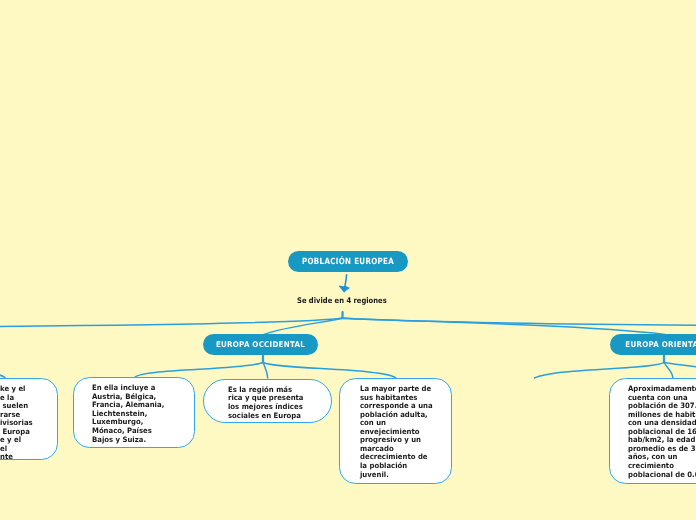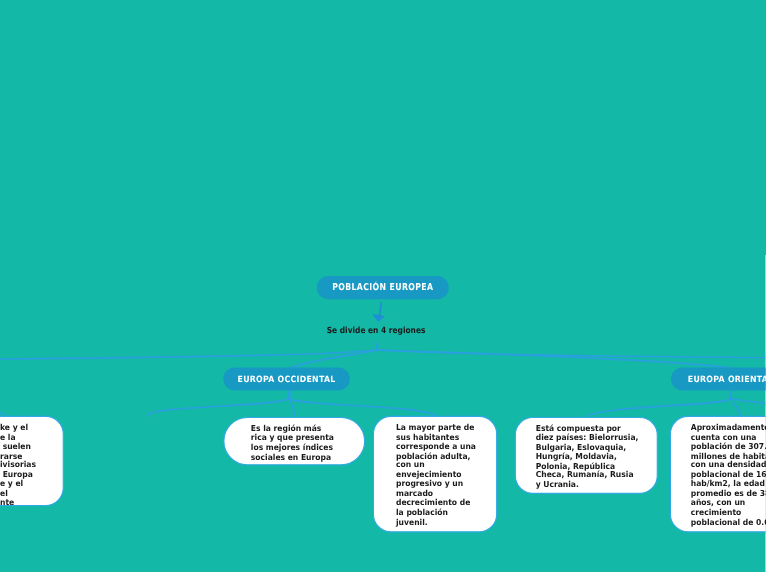--- a/index.html
+++ b/index.html
@@ -1,19 +1,19 @@
 <!DOCTYPE html>
 <html><head>
 <meta charset="utf-8">
 <style>
   html,body{margin:0;padding:0;background:#fff;}
   body{width:696px;height:520px;overflow:hidden;
        font-family:"DejaVu Sans",sans-serif;
        -webkit-font-smoothing:antialiased;text-rendering:geometricPrecision;}
-  .canvas{position:relative;width:696px;height:520px;background:#14b8a6;}
+  .canvas{position:relative;width:696px;height:520px;background:#fef9c3;}
   
   svg.links{position:absolute;left:0;top:0;width:696px;height:520px;}
   .pill{position:absolute;background:#1799c4;border-radius:999px;color:#fff;
         display:flex;align-items:center;justify-content:center;}
   .pill span{font-weight:bold;white-space:nowrap;display:inline-block;
              transform-origin:center;}
   .node{position:absolute;background:#fff;border:1.25px solid #33a8e8;border-radius:16.5px;
         box-sizing:border-box;}
   .txt{position:absolute;font-weight:bold;color:#1a1a1a;font-size:7.4px;
        line-height:8.55px;transform:scaleX(.935) translateZ(0);transform-origin:0 0;white-space:pre;}
@@ -61,30 +61,30 @@
   </div>
 
   <div class="pill" style="left:610px;top:334px;width:108px;height:21px;">
     <span style="font-size:7.9px;letter-spacing:.28px;transform:scaleX(.90) translateZ(0);">EUROPA ORIENTAL</span>
   </div>
 
   <div class="node" style="left:-68px;top:378px;width:126px;height:82px;">
     <div class="txt" style="left:66.8px;top:6.1px;"><div>ke y el</div><div>e la</div><div> suelen</div><div>rarse</div><div>ivisorias</div><div> Europa</div><div>e y el</div><div>el</div><div>nte</div></div>
   </div>
 
+  <div class="node" style="left:73px;top:377.2px;width:122px;height:71px;">
+    <div class="txt" style="left:18.2px;top:6.1px;"><div>En ella incluye a</div><div>Austria, Bélgica,</div><div>Francia, Alemania,</div><div>Liechtenstein,</div><div>Luxemburgo,</div><div>Mónaco, Países</div><div>Bajos y Suiza.</div></div>
+  </div>
 
   <div class="node" style="left:203px;top:378.8px;width:128.5px;height:43.8px;border-radius:22px;">
     <div class="txt" style="left:23.8px;top:6.1px;"><div>Es la región más</div><div>rica y que presenta</div><div>los mejores índices</div><div>sociales en Europa</div></div>
   </div>
 
   <div class="node" style="left:339px;top:378px;width:113px;height:106px;">
     <div class="txt" style="left:19.8px;top:6.1px;"><div>La mayor parte de</div><div>sus habitantes</div><div>corresponde a una</div><div>población adulta,</div><div>con un</div><div>envejecimiento</div><div>progresivo y un</div><div>marcado</div><div>decrecimiento de</div><div>la población</div><div>juvenil.</div></div>
   </div>
 
-  <div class="node" style="left:468px;top:378.6px;width:130px;height:70.4px;">
-    <div class="txt" style="left:17.8px;top:6.1px;"><div>Está compuesta por</div><div>diez países: Bielorrusia,</div><div>Bulgaria, Eslovaquia,</div><div>Hungría, Moldavia,</div><div>Polonia, República</div><div>Checa, Rumanía, Rusia</div><div>y Ucrania.</div></div>
-  </div>
 
   <div class="node" style="left:609px;top:378px;width:130px;height:106px;">
     <div class="txt" style="left:17.8px;top:6.1px;"><div>Aproximadamente</div><div>cuenta con una</div><div>población de 307.8</div><div>millones de habitantes,</div><div>con una densidad</div><div>poblacional de 16</div><div>hab/km2, la edad</div><div>promedio es de 38</div><div>años, con un</div><div>crecimiento</div><div>poblacional de 0.07</div></div>
   </div>
 
 </div>
 
 </body></html>

